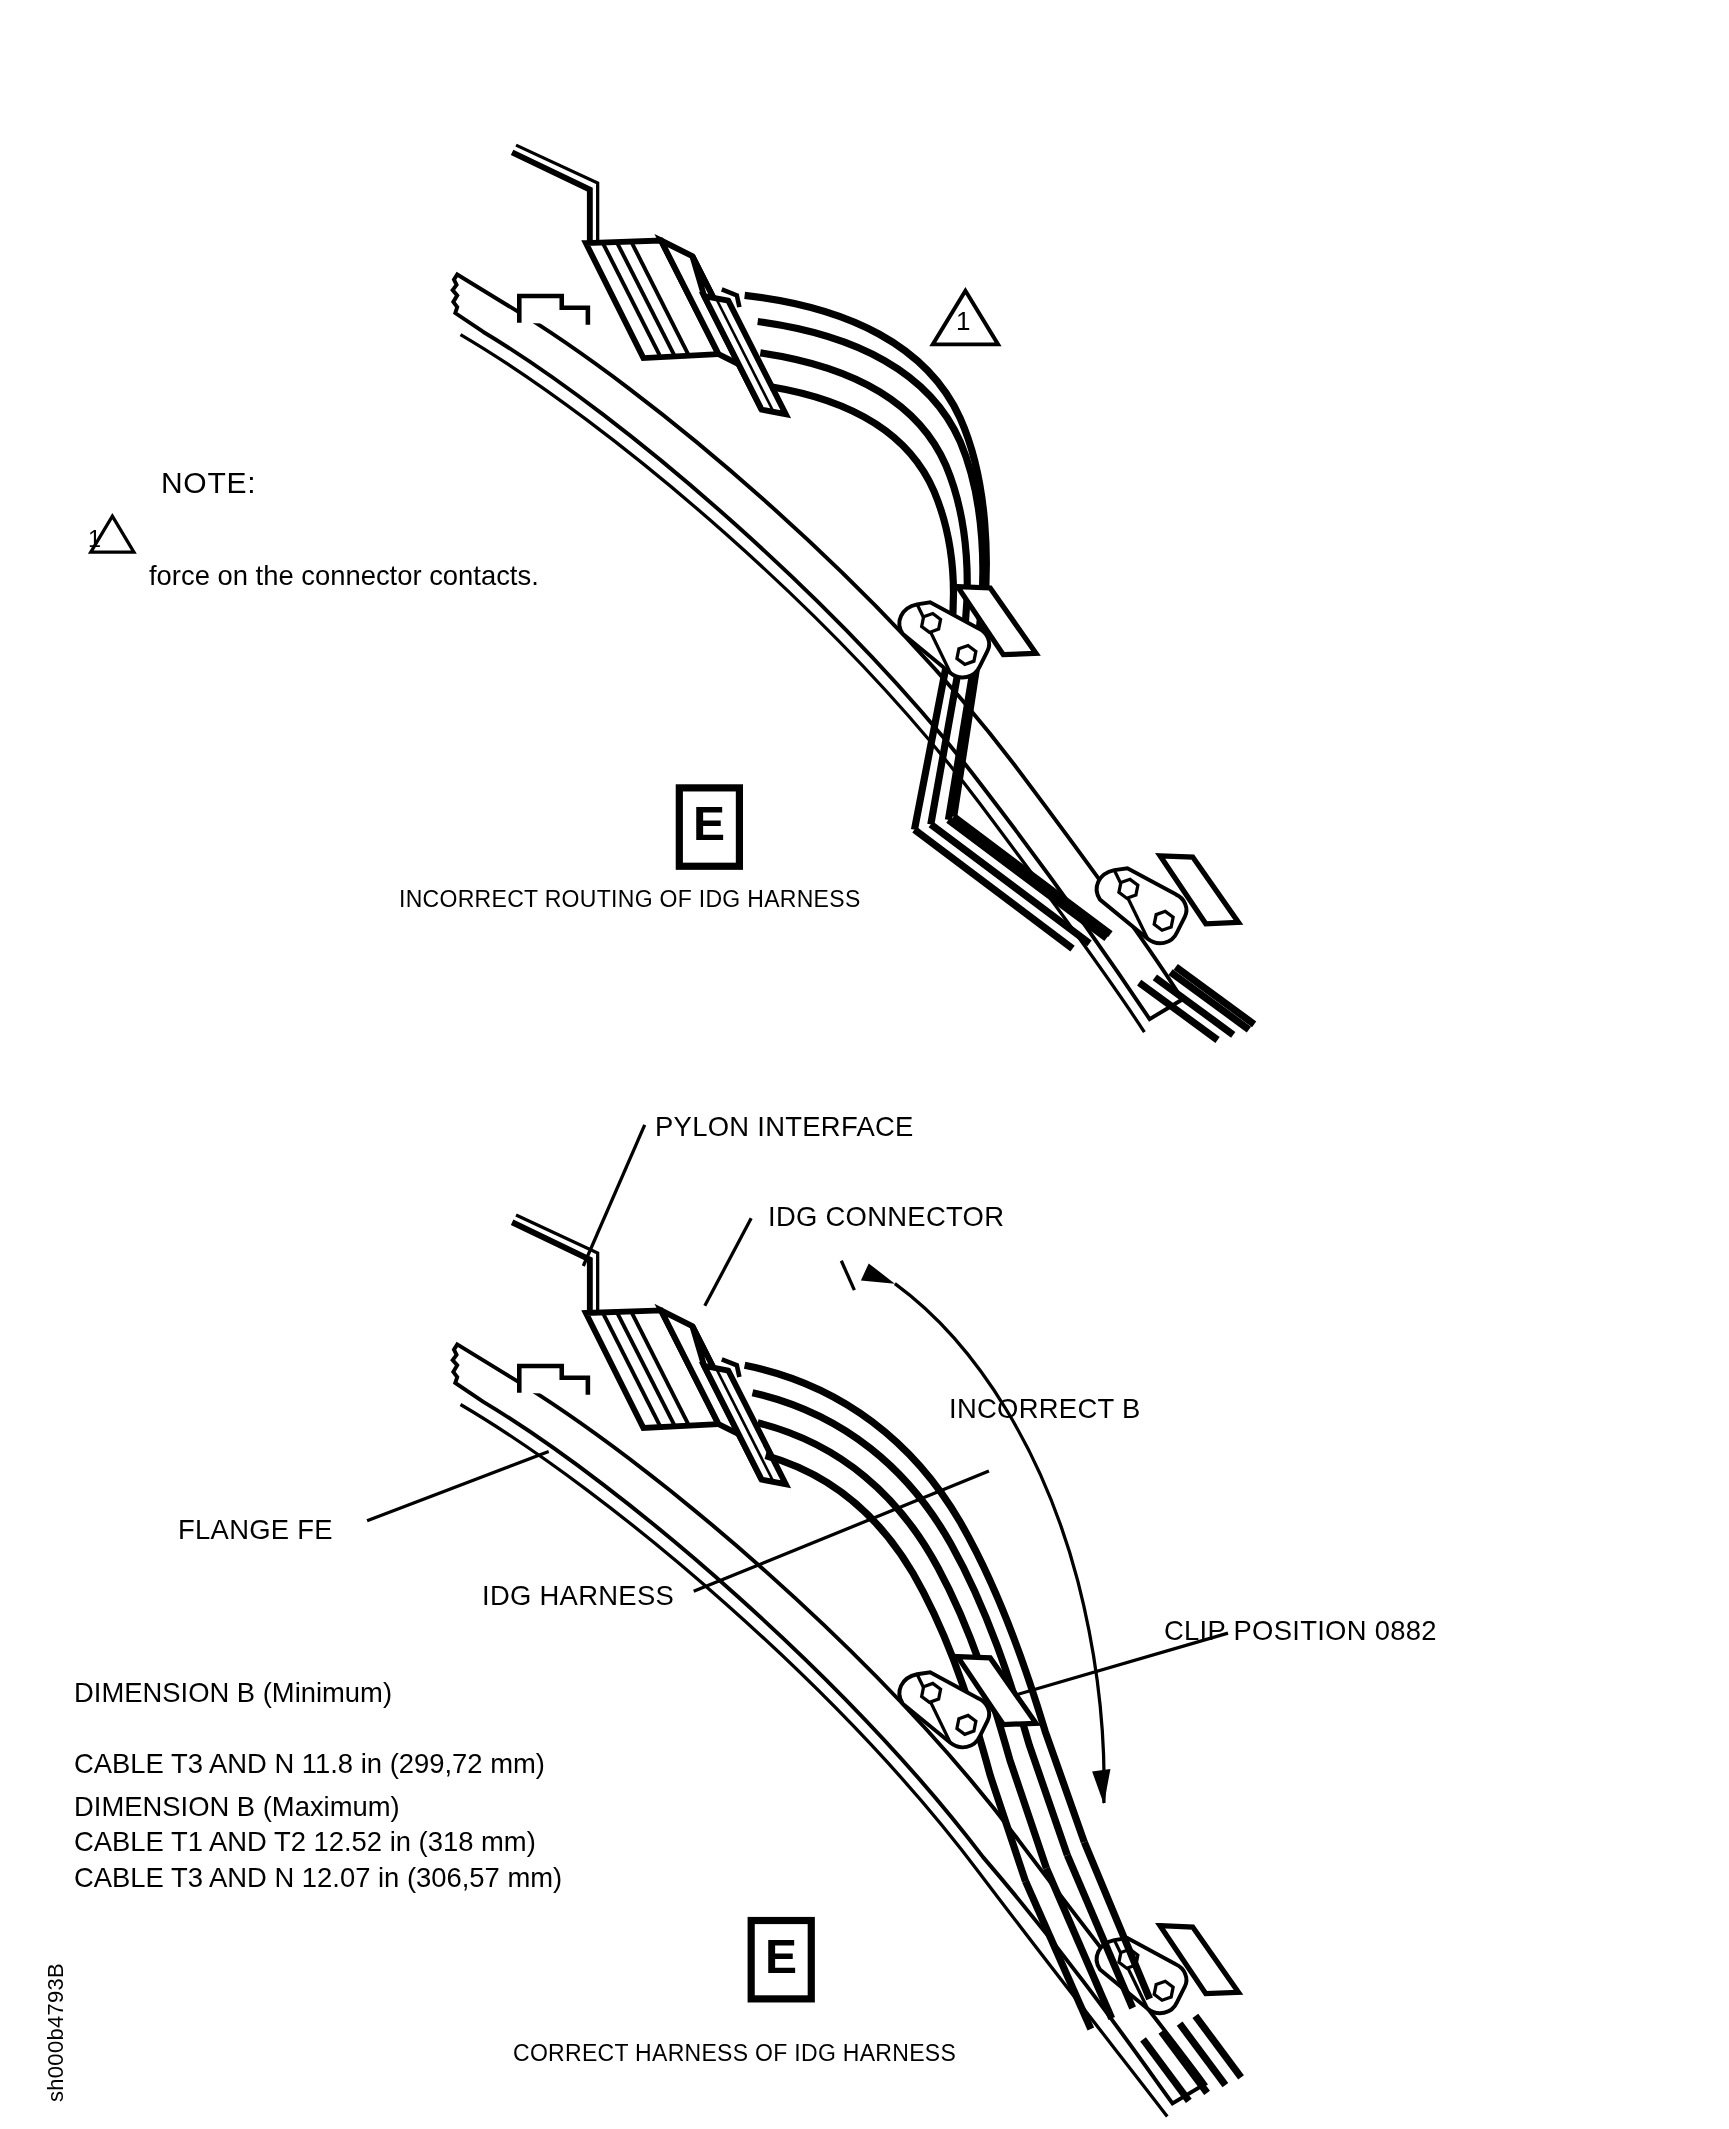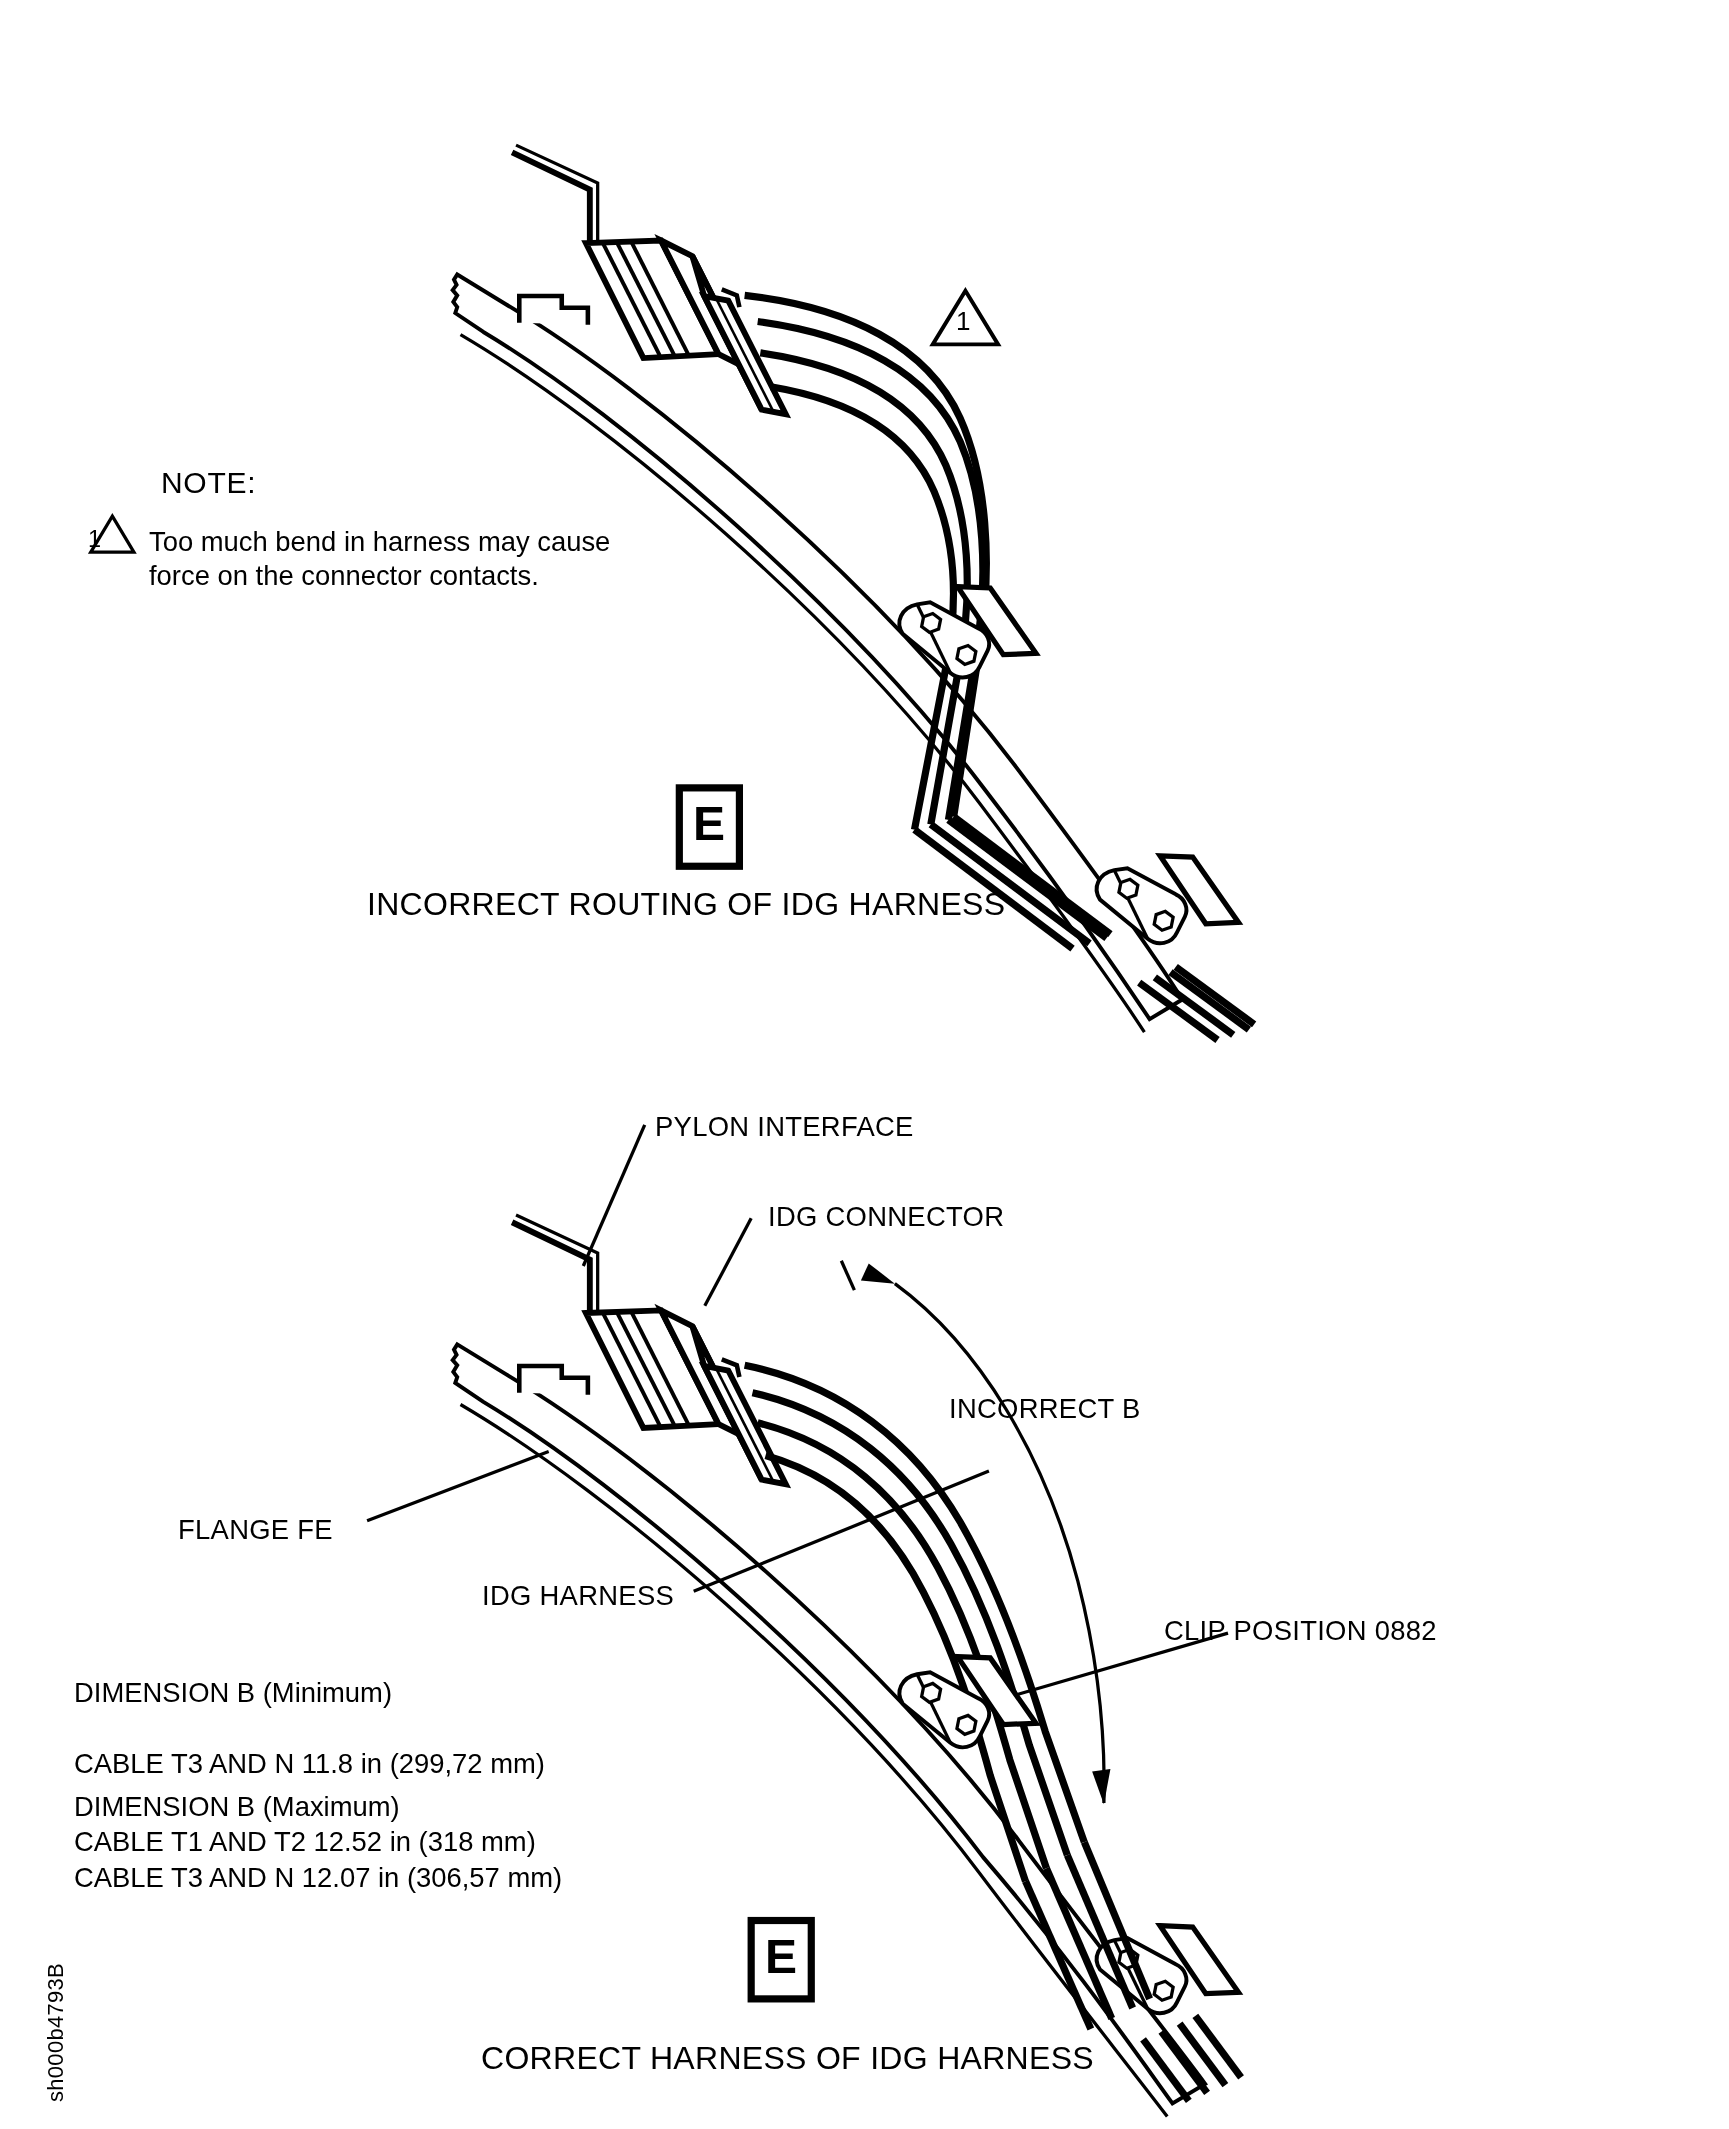--- a/index.html
+++ b/index.html
@@ -37,22 +37,23 @@
   .note-head {
     font-size: 30px;
     font-weight: normal;
     letter-spacing: 0.7px;
   }
   .note-body {
     font-size: 27.4px;
     font-weight: normal;
   }
   .caption {
-    font-size: 32px;
+    font-size: 23px;
     letter-spacing: 0.3px;
+    margin-left: 32px;
   }
   .callout {
     font-size: 27.4px;
     letter-spacing: 0.3px;
   }
   .dimblock {
     font-size: 27.4px;
     line-height: 1.25;
   }
   .docref {
@@ -261,21 +262,20 @@
       <path d="M 1288 1930 L 1308 1975" stroke-width="5"></path>
 
       <rect x="1150" y="2940" width="92" height="120" stroke-width="11" fill="#ffffff"></rect>
     </g>
   </svg>
 
   <div class="txt note-head" style="left:161px; top:465px;">NOTE:</div>
 
   <div class="txt note-body" style="left:88px; top:526px; font-size:23.5px;">1</div>
 
-  <div class="txt note-body" style="left:149px; top:526px;">Too much bend in harness may cause</div>
   <div class="txt note-body" style="left:149px; top:560px;">force on the connector contacts.</div>
 
   <div class="txt" style="left:956px; top:306px; font-size:26px;">1</div>
 
   <div class="txt vbox-letter" style="left:679px; top:796px; width:60px;">E</div>
 
   <div class="txt caption" style="left:367px; top:886px;">INCORRECT ROUTING OF IDG HARNESS</div>
 
   <div class="txt callout" style="left:655px; top:1111px;">PYLON INTERFACE</div>
 

